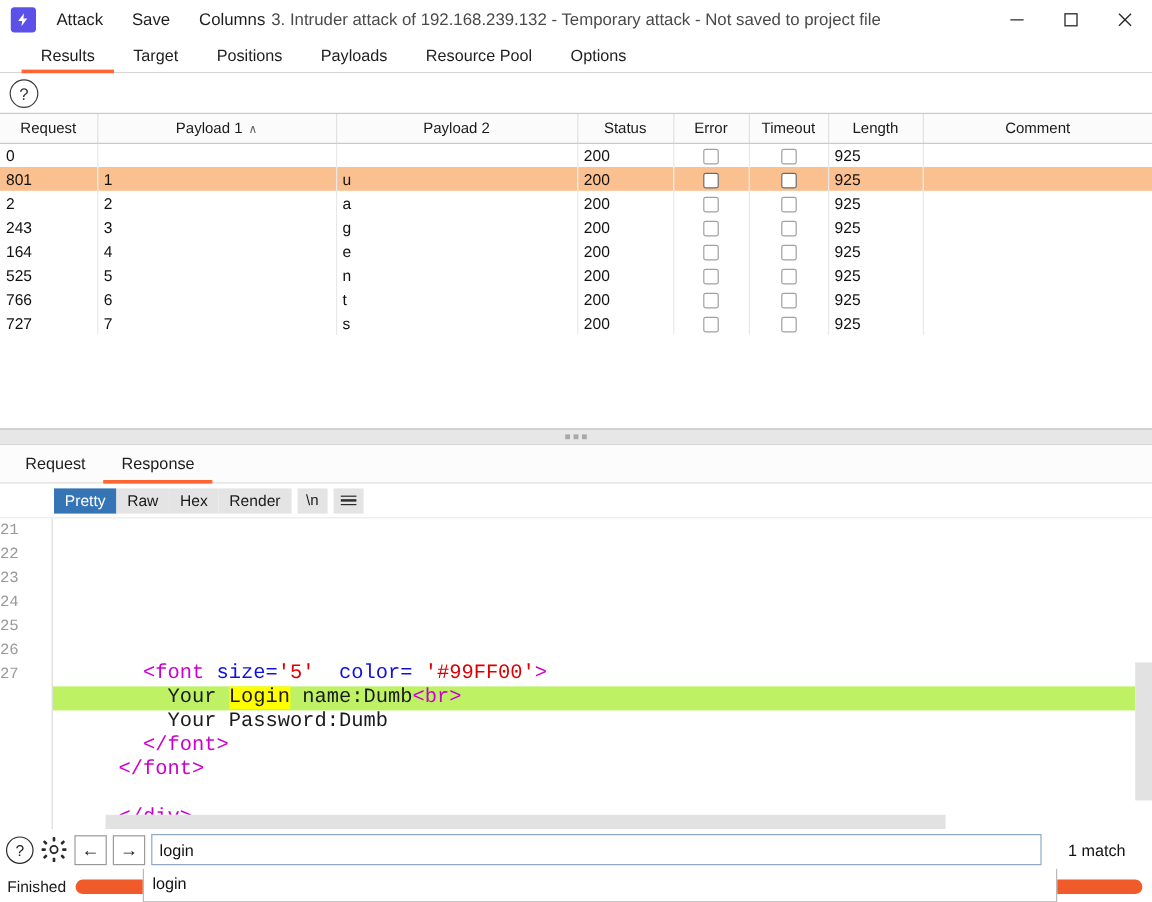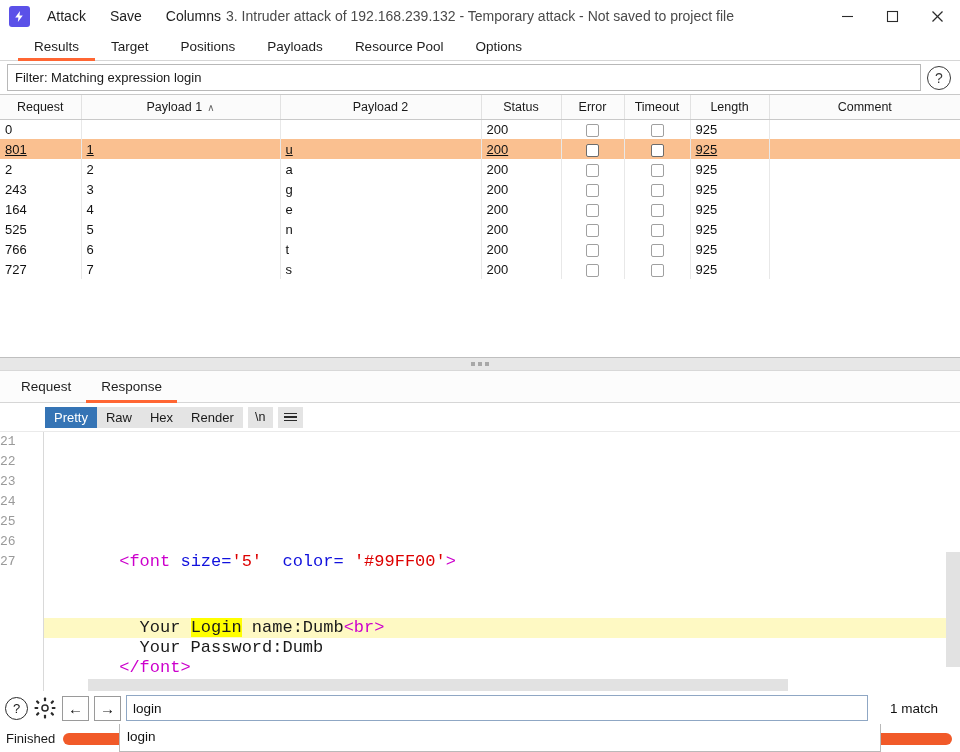--- a/index.html
+++ b/index.html
@@ -71,21 +71,21 @@
     height: 24px; font-size: 12.5px; font-weight: normal; color: #1a1a1a;
     background: #fbfbfb; border-bottom: 1px solid #c9c9c9; border-right: 1px solid #e2e2e2;
     text-align: center; padding: 0 4px; white-space: nowrap;
   }
   table.results th:last-child { border-right: none; }
   table.results td {
     height: 20px; font-size: 13px; color: #111; padding: 0 5px;
     border-right: 1px solid #e8e8e8; white-space: nowrap; overflow: hidden;
   }
   table.results td:last-child { border-right: none; }
-  tr.row-sel td { background: #fac090; text-decoration: underline; }
+  tr.row-sel td { background: #fac090; }
   .sort-caret { font-size: 10px; color: #666; margin-left: 5px; }
   .cb {
     width: 13px; height: 13px; border: 1px solid #a0a0a0; background: #fff;
     border-radius: 2px; display: inline-block; vertical-align: middle;
   }
   tr.row-sel .cb { border-color: #6b6b6b; }
   .c-center { text-align: center; }
   .tablebody-fill { background: #fff; }
 
   
@@ -140,21 +140,21 @@
   .gutter div {
     height: 20px; line-height: 20px; padding-right: 9px;
     font-family: "Liberation Mono", monospace; font-size: 13px; color: #9a9a9a;
   }
   .codecol { flex: 1; position: relative; overflow: hidden; }
   .codeline {
     height: 20px; line-height: 20px; padding-left: 14px;
     font-family: Liberation Mono, monospace; font-size: 17px;
     color: #1a1a1a; white-space: pre;
   }
-  .codeline.hl { background: #fef9c3; margin-top: 46px; }
+  .codeline.hl { background: #bef264; }
   .tk-tag { color: #cc00cc; }
   .tk-attr { color: #1111dd; }
   .tk-val { color: #dd0000; }
   .mark { background: #ffff00; }
   .vscroll {
     position: absolute; right: 0; top: 0; width: 14px; height: 100%;
     background: #fff;
   }
   .vthumb {
     position: absolute; right: 0; width: 14px; background: #e2e2e2;
@@ -246,21 +246,20 @@
   <div class="tabstrip">
     <div class="tab active">Results</div>
     <div class="tab">Target</div>
     <div class="tab">Positions</div>
     <div class="tab">Payloads</div>
     <div class="tab">Resource Pool</div>
     <div class="tab">Options</div>
   </div>
 
   <div class="filterrow">
-    <div class="filterbox">Filter: Matching expression login</div>
     <div class="help-circle">?</div>
   </div>
 
   <div class="tablewrap">
     <table class="results">
       <colgroup>
         <col style="width:81px">
           <col style="width:199px">
           <col style="width:201px">
         <col style="width:80px">

